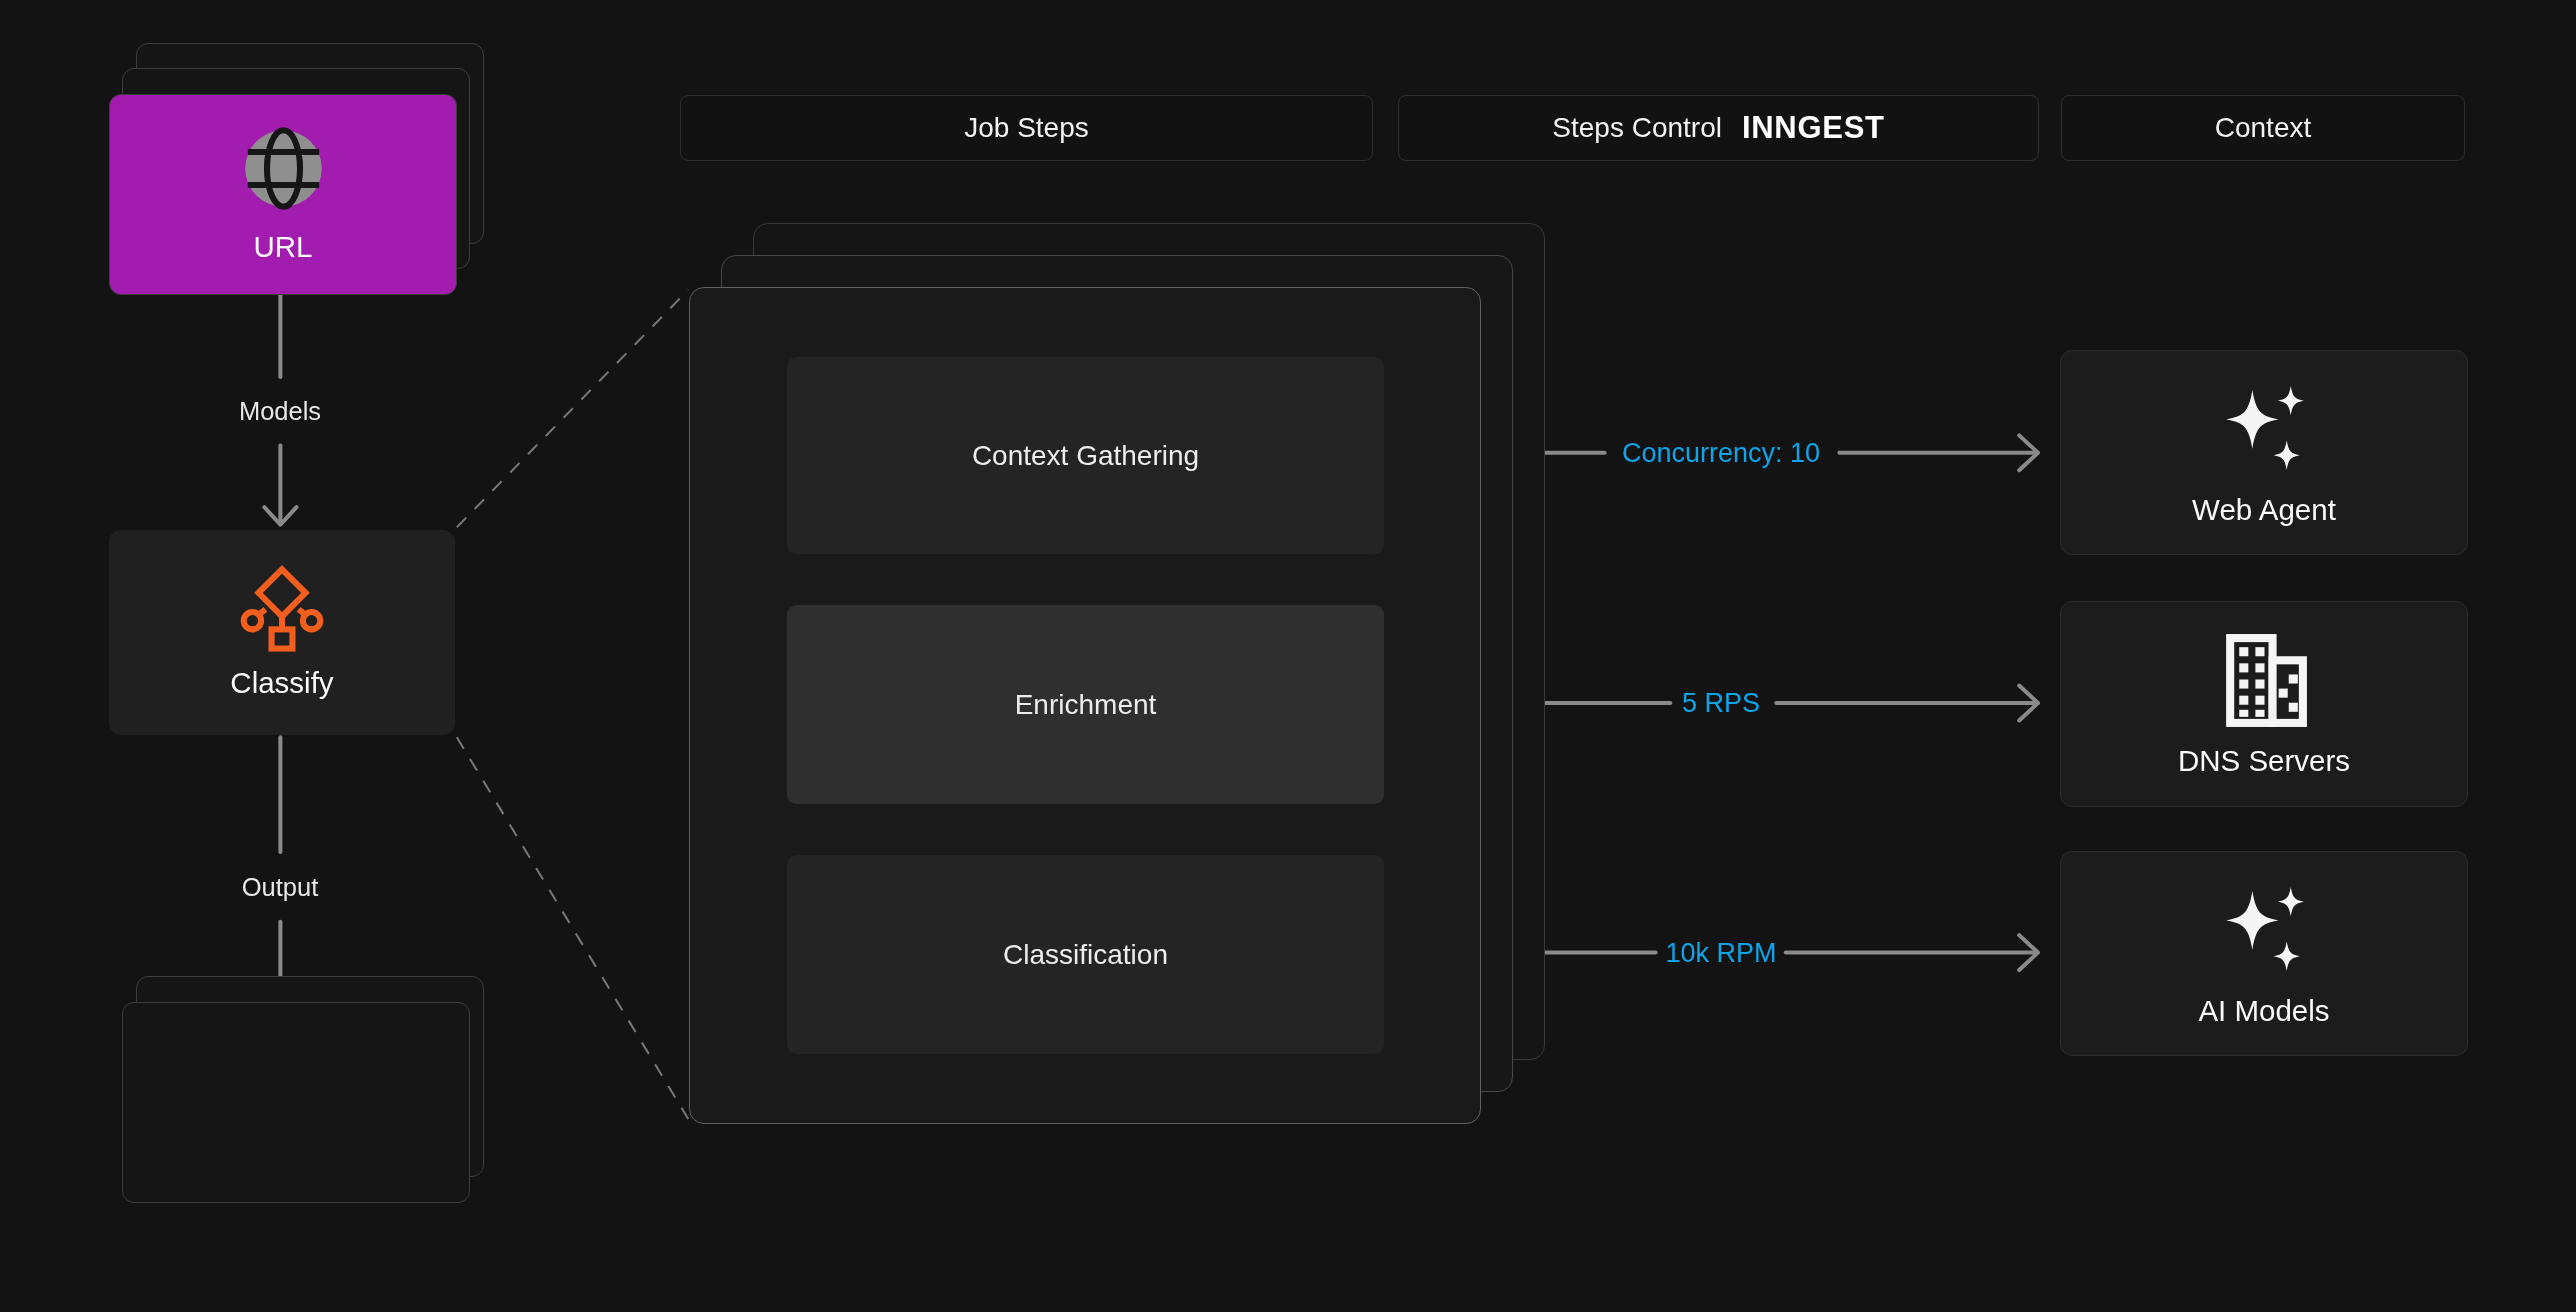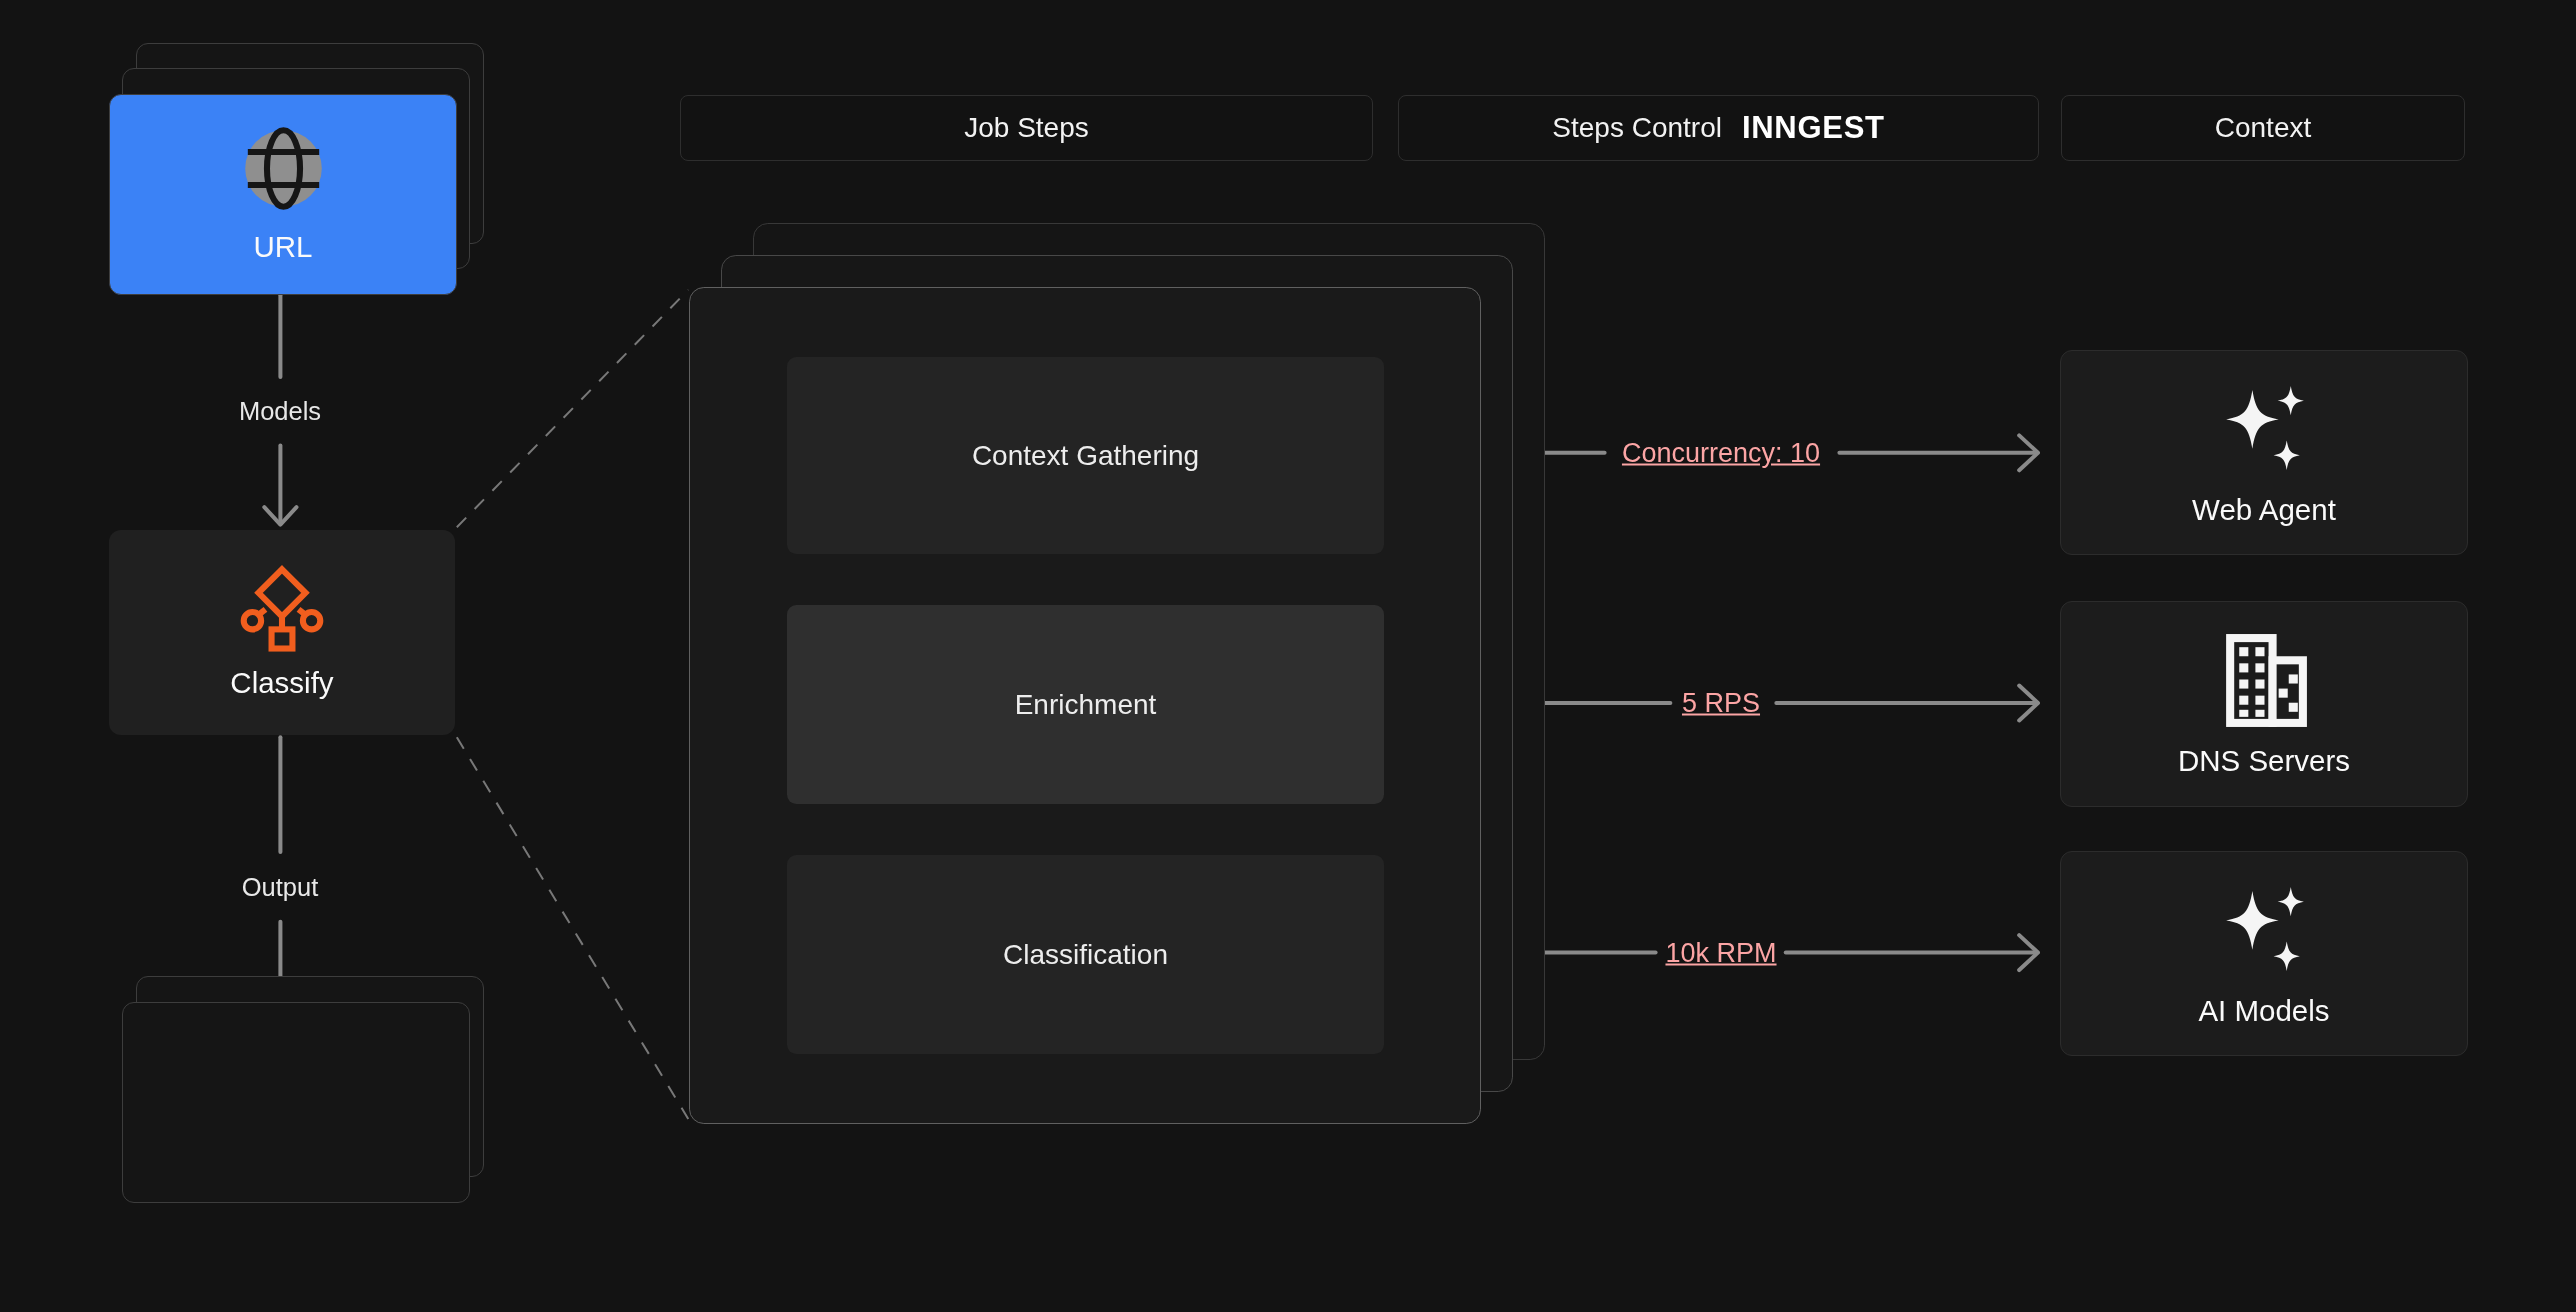--- a/index.html
+++ b/index.html
@@ -10,21 +10,21 @@
   .overlay{position:absolute;inset:0;pointer-events:none;}
   
   .hdr{
     position:absolute;top:95px;height:64px;border:1.3px solid #2e2e2e;border-radius:8px;
     background:#121212;display:flex;align-items:center;justify-content:center;gap:20px;
     color:#f2f2f2;font-size:28px;
   }
   .logo{font-size:31px;font-weight:800;letter-spacing:0.7px;color:#ffffff;}
   
   .stackcard{position:absolute;width:346px;height:199px;border:1.3px solid #3d3d3d;border-radius:12px;background:#151515;}
-  .stackcard.front{background:#3b82f6;display:flex;flex-direction:column;align-items:center;justify-content:center;gap:17.4px;}
+  .stackcard.front{background:#a21caf;display:flex;flex-direction:column;align-items:center;justify-content:center;gap:17.4px;}
   .cardlabel{color:#fafafa;font-size:29.5px;}
   
   .classify{
     position:absolute;left:109px;top:530px;width:346px;height:205px;background:#202020;border-radius:12px;
     display:flex;flex-direction:column;align-items:center;justify-content:center;gap:14.8px;
   }
   
   .panel{position:absolute;width:790px;height:835px;border-radius:14.8px;}
   .panel.back{left:753px;top:223px;background:#151515;border:1.3px solid #383838;}
   .panel.mid{left:721px;top:255px;background:#171717;border:1.3px solid #484848;}
@@ -34,21 +34,21 @@
     display:flex;align-items:center;justify-content:center;color:#ededed;font-size:28px;
   }
   .step.hl{background:#2f2f2f;}
   
   .ctxnode{
     position:absolute;left:2060px;width:406px;height:203px;background:#1c1c1c;border:0.7px solid #2c2c2c;border-radius:12px;
     display:flex;flex-direction:column;align-items:center;justify-content:center;gap:13.4px;
   }
   
   .flowlabel{position:absolute;transform:translate(-50%,-50%);color:#e8e8e8;font-size:25.5px;white-space:nowrap;}
-  .connlabel{position:absolute;transform:translate(-50%,-50%);color:#fca5a5;font-size:27px;white-space:nowrap;text-decoration:underline;}
+  .connlabel{position:absolute;transform:translate(-50%,-50%);color:#0ea5e9;font-size:27px;white-space:nowrap;}
   .icon{display:block;}
 </style>
 </head>
 <body>
 
 <div class="canvas">
 
   <svg class="overlay" viewBox="0 0 3840 1956">
     <g stroke="#8A8A8A" stroke-width="6" fill="none" stroke-linecap="round" stroke-linejoin="round">
 

